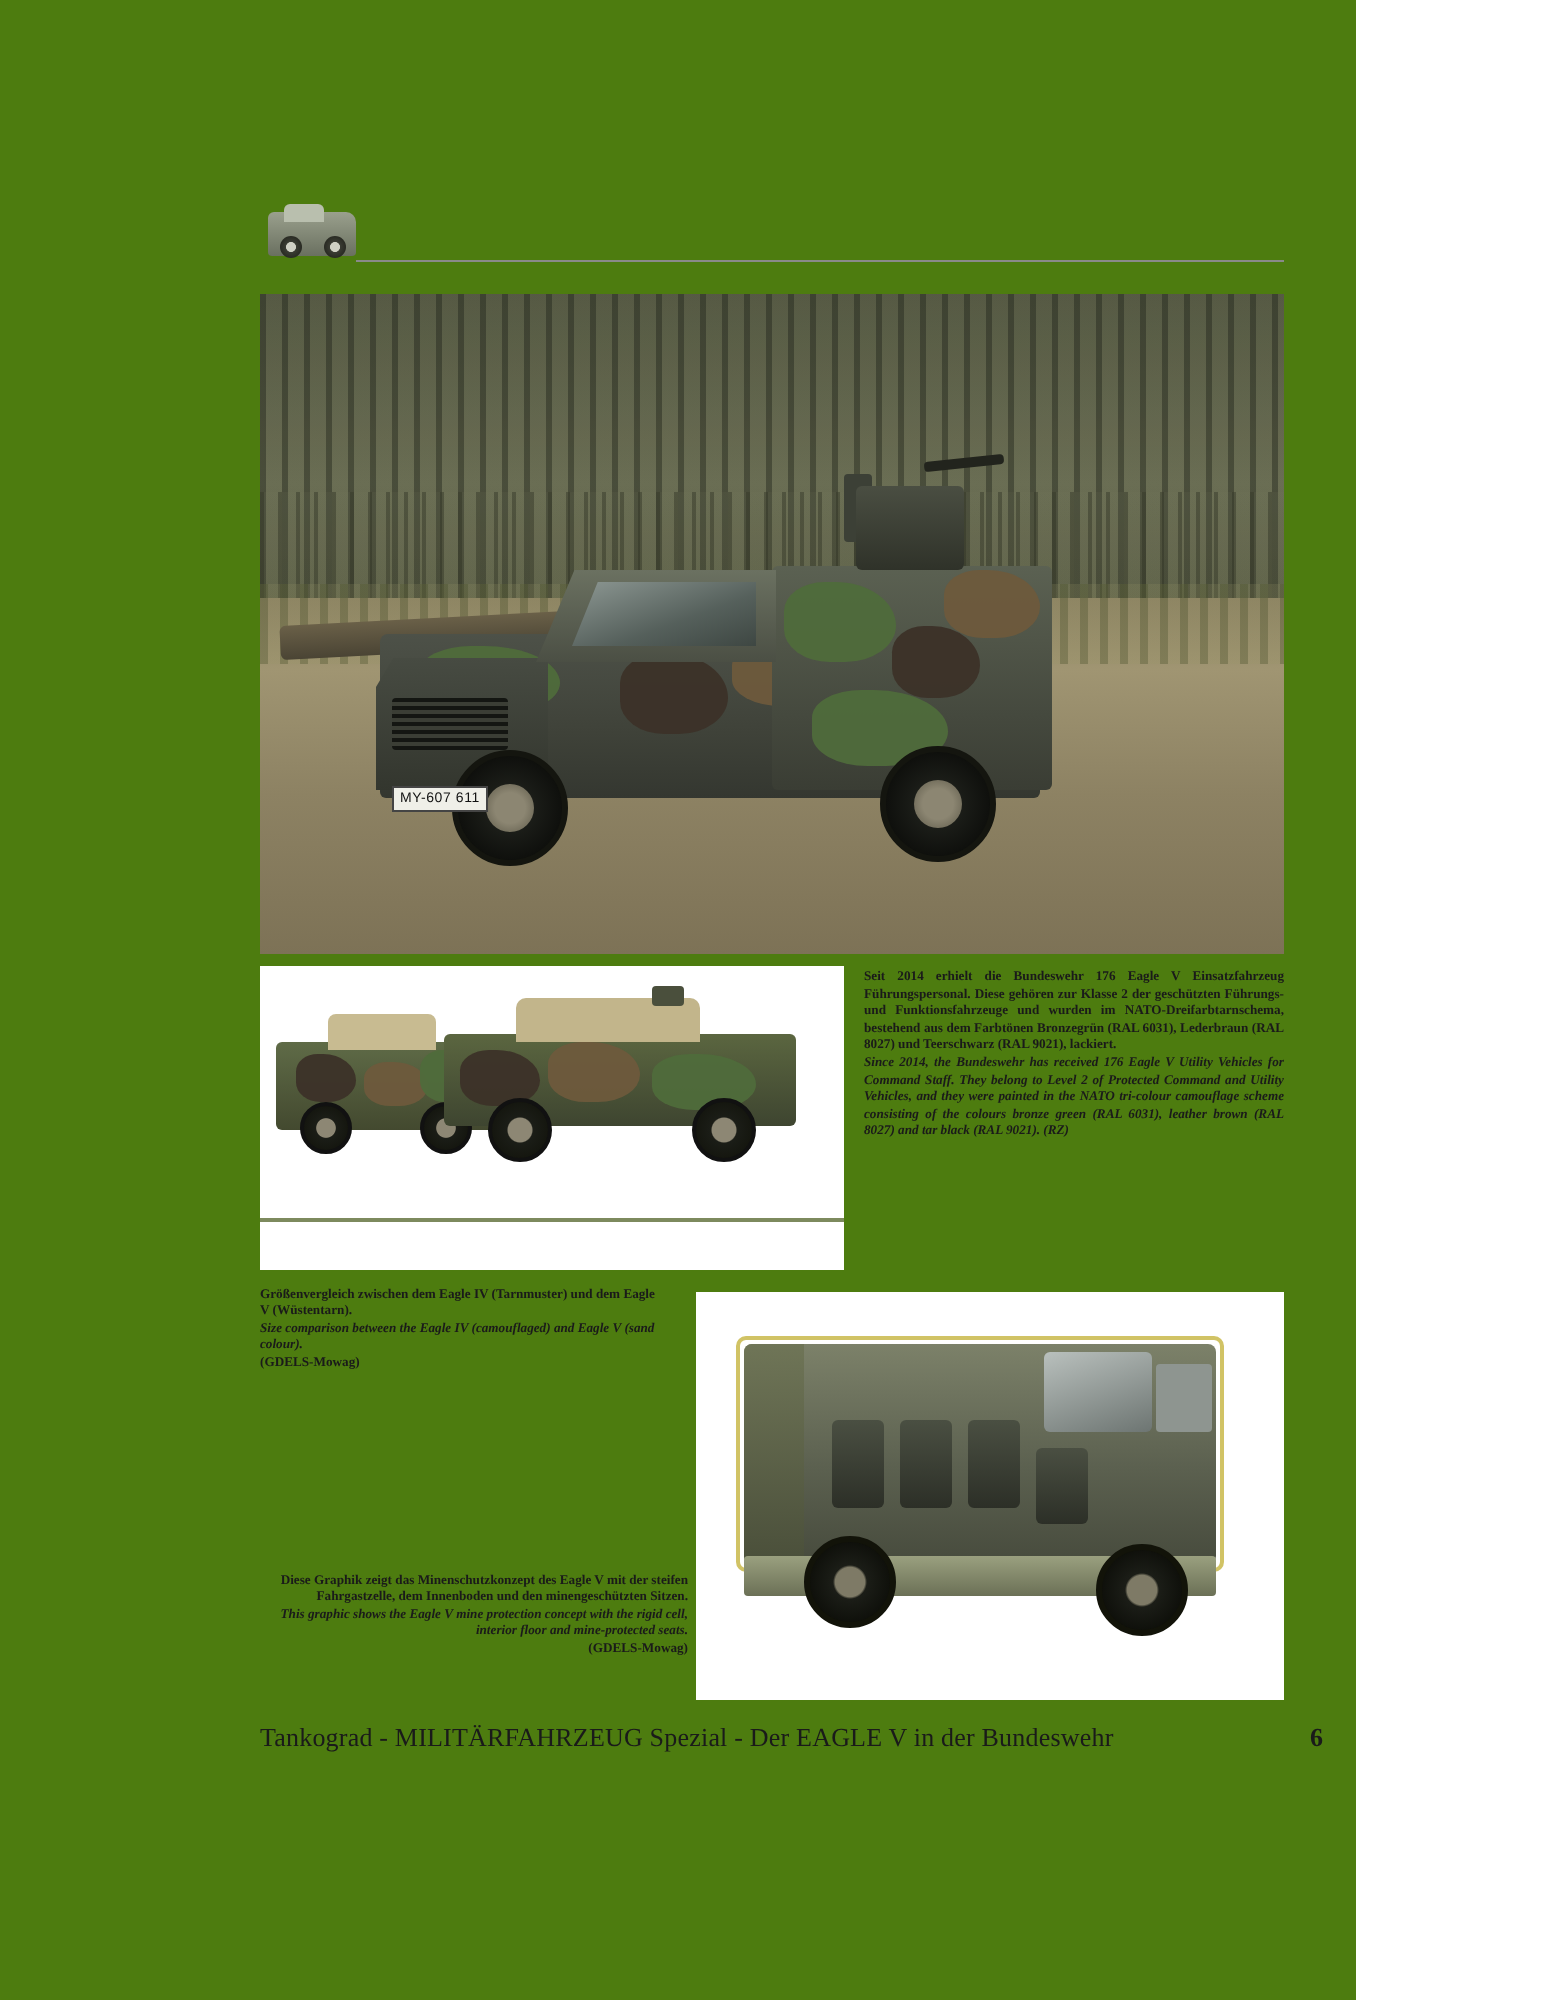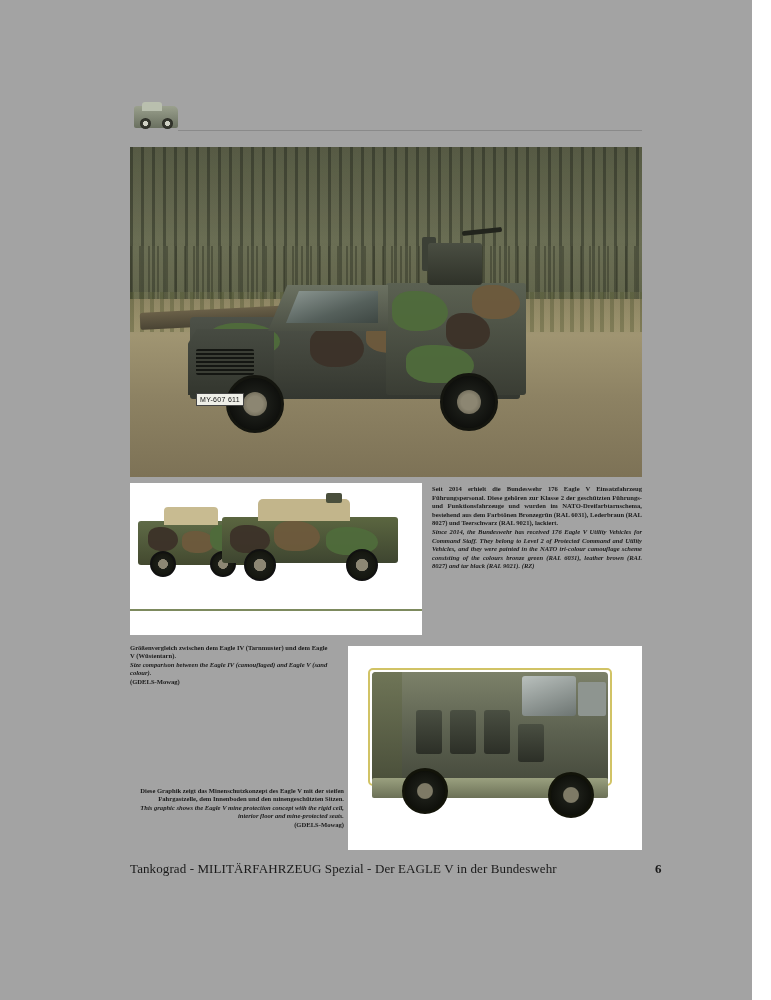--- a/index.html
+++ b/index.html
@@ -10,23 +10,23 @@
   body {
     width: 771px;
     height: 1000px;
     position: relative;
     font-family: "Liberation Serif", serif;
     overflow: hidden;
   }
   .page {
     position: absolute;
     left: 0; top: 0;
-    width: 752px;
+    width: 678px;
     height: 1000px;
-    background: #a3a3a3;
+    background: #4d7c0f;
   }
 
   
   .header {
     position: absolute;
     left: 130px;
     top: 100px;
     width: 512px;
     height: 40px;
   }

